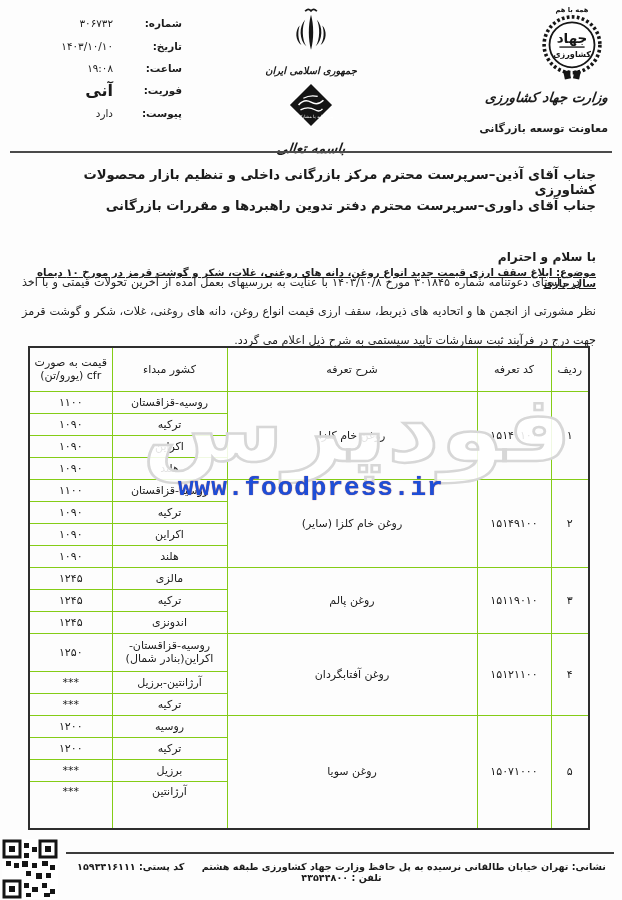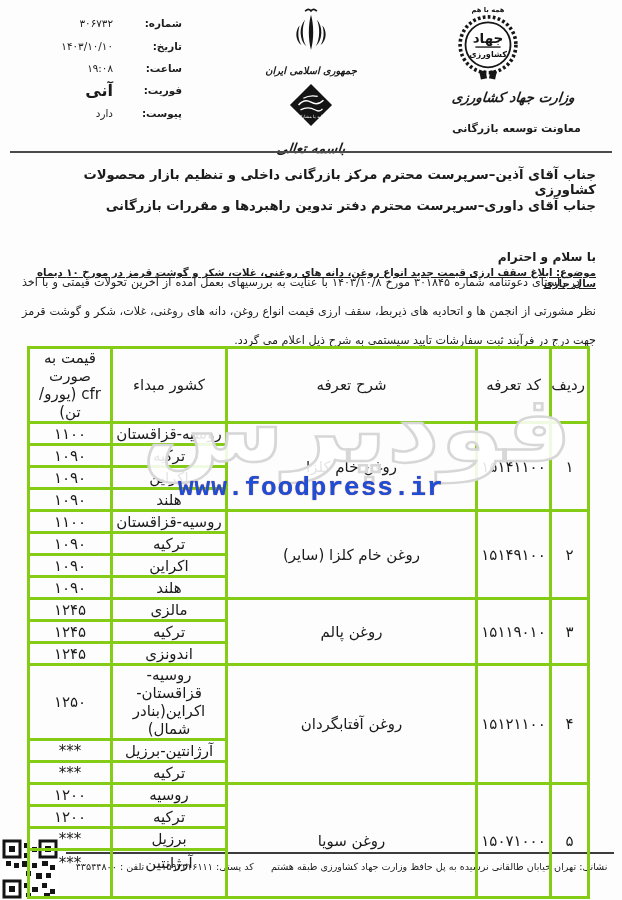--- a/index.html
+++ b/index.html
@@ -14,39 +14,39 @@
   .fld{display:flex;align-items:center;height:22.4px;}
   .fld .lbl{width:64px;font-size:10.4px;font-weight:bold;text-align:right;}
   .fld .val{flex:1;font-size:10.4px;text-align:right;padding-right:5px;}
   .fld .val.bold{font-weight:bold;font-size:16px;}
 
   .lh-center{position:absolute;left:221px;top:6px;width:180px;text-align:center;}
   .lh-center .country{font-size:9.8px;font-style:italic;font-weight:bold;margin-top:1px;}
   .seal{margin-top:7px;}
   .basmala{font-size:13.5px;font-weight:bold;font-style:italic;margin-top:9px;transform:skewX(-6deg);}
 
-  .lh-right{position:absolute;right:14px;top:4px;width:156px;text-align:left;}
+  .lh-right{position:absolute;right:14px;top:4px;width:156px;text-align:right;}
   .lh-right .ministry{font-size:13.5px;font-weight:bold;font-style:italic;margin-top:3px;transform:skewX(-6deg);}
   .lh-right .dept{font-size:11px;font-weight:bold;margin-top:17px;}
 
   .rule-top{position:absolute;left:10px;right:10px;top:151px;height:2px;background:#4b4b4b;}
 
   
   .addr1{position:absolute;right:26px;left:20px;top:167px;font-size:13.2px;font-weight:bold;text-align:right;}
   .addr2{position:absolute;right:26px;left:20px;top:198px;font-size:13.2px;font-weight:bold;text-align:right;}
   .subject{position:absolute;right:26px;left:20px;top:230px;font-size:10.2px;font-weight:bold;text-decoration:underline;text-align:right;margin-top:37px;}
   .salutation{position:absolute;right:26px;left:20px;top:250px;font-size:12.2px;font-weight:bold;text-align:right;}
   .body-par{position:absolute;right:26px;left:22px;top:268px;font-size:11.2px;line-height:29px;text-align:justify;text-align-last:right;text-indent:16px;}
 
   
   .table-wrap{position:absolute;top:346px;right:32px;width:560px;}
   table.price{border-collapse:collapse;table-layout:fixed;width:560px;position:relative;z-index:1;background:transparent;}
   table.price th,table.price td{
-    border:3px solid #84cc16;font-weight:normal;text-align:center;vertical-align:middle;
-    font-size:15px;padding:0 2px;overflow:hidden;
+    border:1px solid #84cc16;font-weight:normal;text-align:center;vertical-align:middle;
+    font-size:11px;padding:0 2px;overflow:hidden;
   }
   table.price{border:2px solid #2e2e2e;}
   table.price tr{height:22px;}
   table.price tr.hdr{height:44px;}
   table.price tr.tall{height:38px;}
   table.price tr.last{height:48px;}
   table.price tr.last td{vertical-align:top;padding-top:3px;}
   .c-country{white-space:pre-line;}
   .hdr-price .l2{display:block;}
 
@@ -58,21 +58,21 @@
   }
   .wm-url{
     position:absolute;top:127px;left:148px;z-index:3;direction:ltr;
     font-size:26px;font-weight:bold;letter-spacing:1px;
     color:#1d4ed8;text-shadow:0 0 1px #a33c3c;pointer-events:none;font-family:Liberation Mono, monospace;
   }
 
   
   .qr{position:absolute;left:2px;top:839px;}
   .rule-bottom{position:absolute;left:66px;right:8px;top:852px;height:2px;background:#3c3c3c;}
-  .footer-text{position:absolute;left:66px;right:5px;top:861px;text-align:center;font-size:9.6px;font-weight:normal;}
+  .footer-text{position:absolute;left:66px;right:5px;top:861px;text-align:center;font-size:9.6px;font-weight:bold;}
   .fseg{margin:0 7px;white-space:nowrap;}
 </style>
 </head>
 <body>
 
 <div class="page">
 
   <div class="lh-fields">
     <div class="fld">
       <span class="lbl">شماره:</span>

